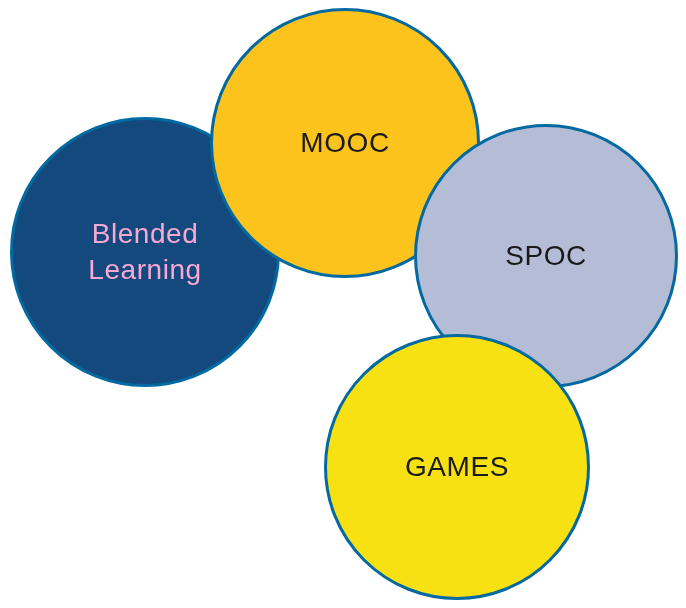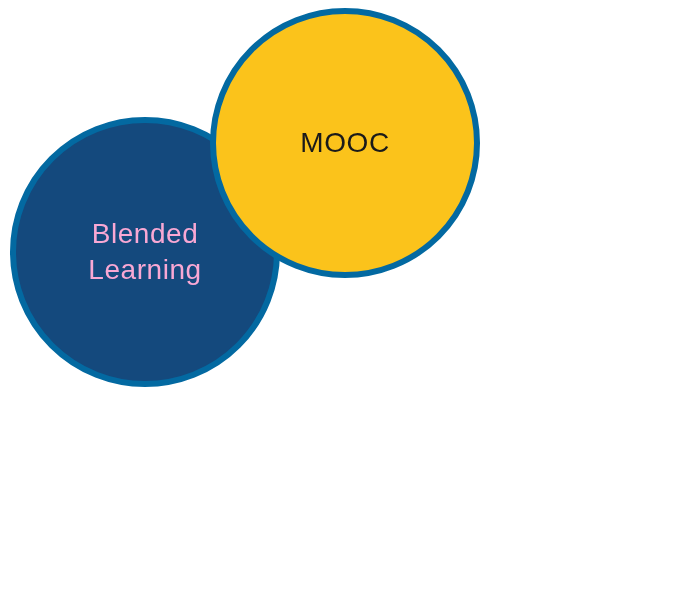--- a/index.html
+++ b/index.html
@@ -11,21 +11,21 @@
     position: relative;
     width: 686px;
     height: 608px;
     background: #ffffff;
     overflow: hidden;
     font-family: "Liberation Sans", sans-serif;
   }
   .circle {
     position: absolute;
     border-radius: 50%;
-    border: 6px solid #0369a1;
+    border: 3px solid #0369a1;
     box-sizing: border-box;
     display: flex;
     align-items: center;
     justify-content: center;
   }
   .circle .label {
     font-size: 28px;
     line-height: 1.28;
     letter-spacing: 0.02em;
     text-align: center;
@@ -46,16 +46,22 @@
 
   <div class="circle c-blended" style="background-color: rgb(20, 73, 125);">
     <span class="label" style="color: #f9a8d4;">Blended
 Learning</span>
   </div>
 
   <div class="circle c-mooc" style="background-color: rgb(251, 195, 27);">
     <span class="label" style="color: rgb(26, 26, 26);">MOOC</span>
   </div>
 
+  <div class="circle c-spoc" style="background-color: rgb(180, 188, 214);">
+    <span class="label" style="color: rgb(26, 26, 26);">SPOC</span>
+  </div>
 
 
+  <div class="circle c-games" style="background-color: rgb(248, 225, 18);">
+    <span class="label" style="color: rgb(26, 26, 26);">GAMES</span>
+  </div>
 
 </div>
 
 </body></html>

